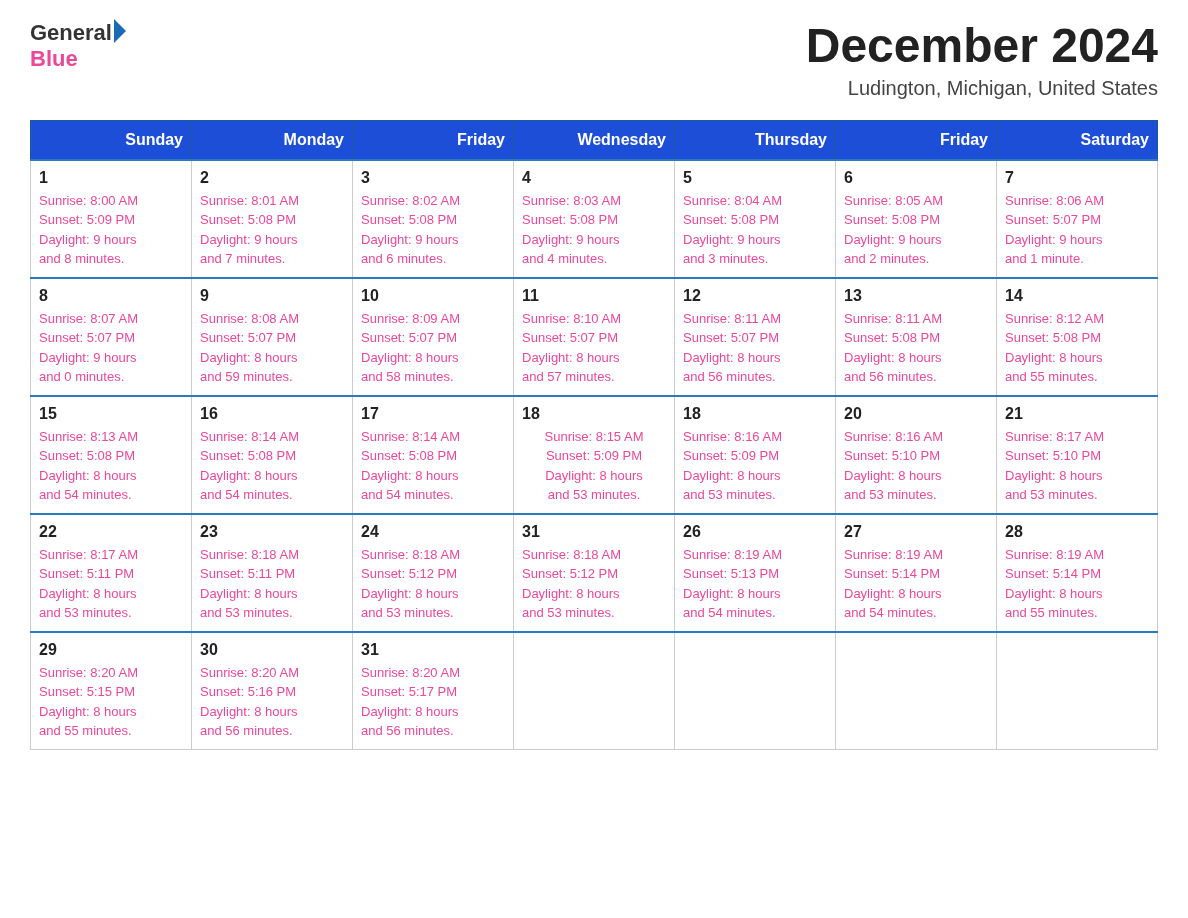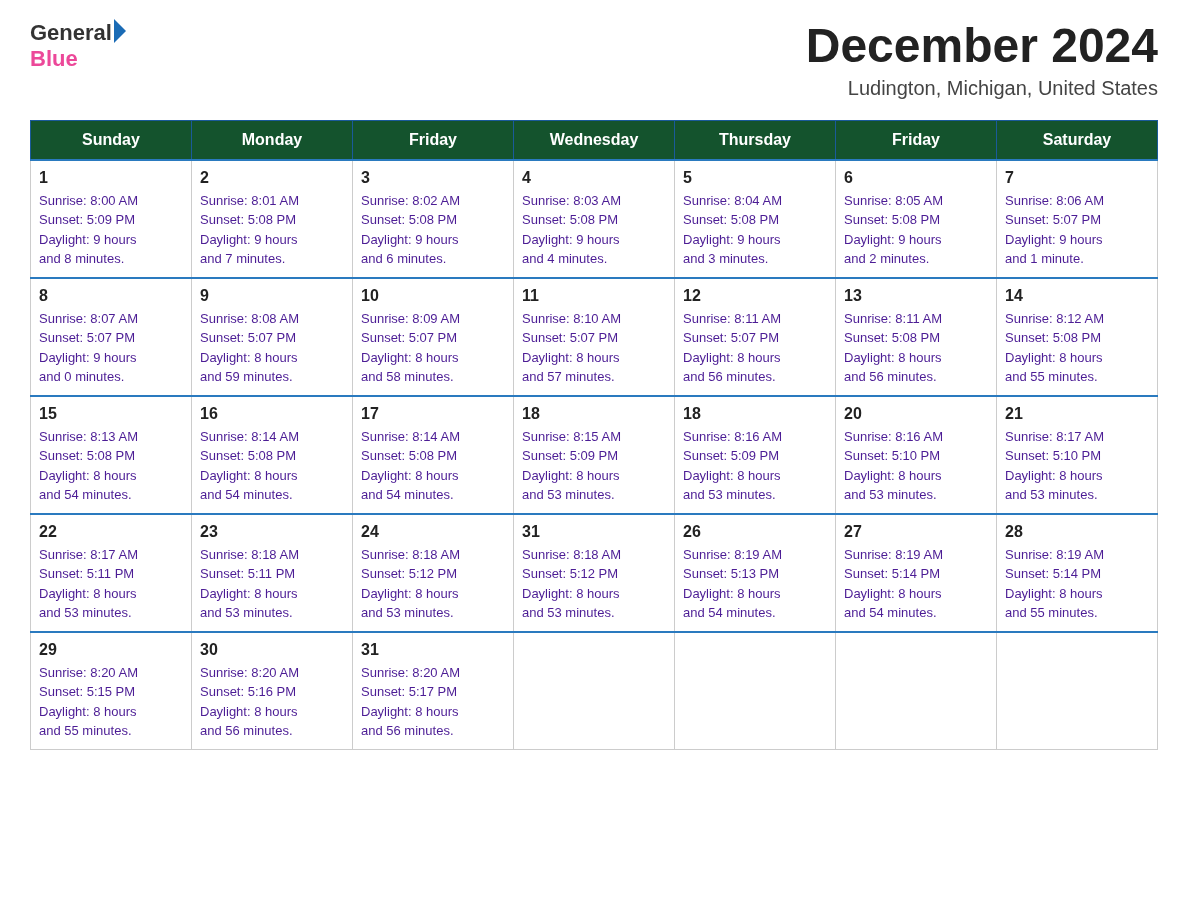--- a/index.html
+++ b/index.html
@@ -47,26 +47,26 @@
       font-size: 20px;
       color: #444;
       margin-top: 4px;
     }
     .calendar-table {
       width: 100%;
       border-collapse: collapse;
       border: 1px solid #aaa;
     }
     .calendar-table th {
-      background-color: #14532d;
+      background-color: #1d4ed8;
       color: #fff;
       font-size: 16px;
       font-weight: bold;
-      padding: 10px 20px;
-      text-align: center;
+      padding: 10px 8px;
+      text-align: right;
       border: 1px solid #1a5a9a;
     }
     .calendar-table td {
       vertical-align: top;
       padding: 8px;
       border: 1px solid #ccc;
       width: calc(100% / 7);
       font-size: 13px;
       color: #333;
       min-height: 100px;
@@ -78,21 +78,21 @@
     .day-number {
       font-size: 16px;
       font-weight: bold;
       color: #222;
       display: block;
       margin-bottom: 4px;
     }
     .day-info {
       font-size: 13px;
       line-height: 1.5;
-      color: #4c1d95;
+      color: #ec4899;
     }
     .empty-cell {
       background: #fff;
     }
   </style>
 </head>
 <body>
 
 <div class="header">
   <div class="logo">
@@ -239,21 +239,21 @@
         </td>
         <td>
           <span class="day-number">17</span>
           <div class="day-info" style="white-space: pre-line;">Sunrise: 8:14 AM
 Sunset: 5:08 PM
 Daylight: 8 hours
 and 54 minutes.</div>
         </td>
         <td>
           <span class="day-number">18</span>
-          <div class="day-info" style="white-space: pre-line;">Sunrise: 8:15 AM
+          <div class="day-info" style="white-space: pre-line; text-align: center;">Sunrise: 8:15 AM
 Sunset: 5:09 PM
 Daylight: 8 hours
 and 53 minutes.</div>
         </td>
         <td>
           <span class="day-number">18</span>
           <div class="day-info" style="white-space: pre-line;">Sunrise: 8:16 AM
 Sunset: 5:09 PM
 Daylight: 8 hours
 and 53 minutes.</div>

